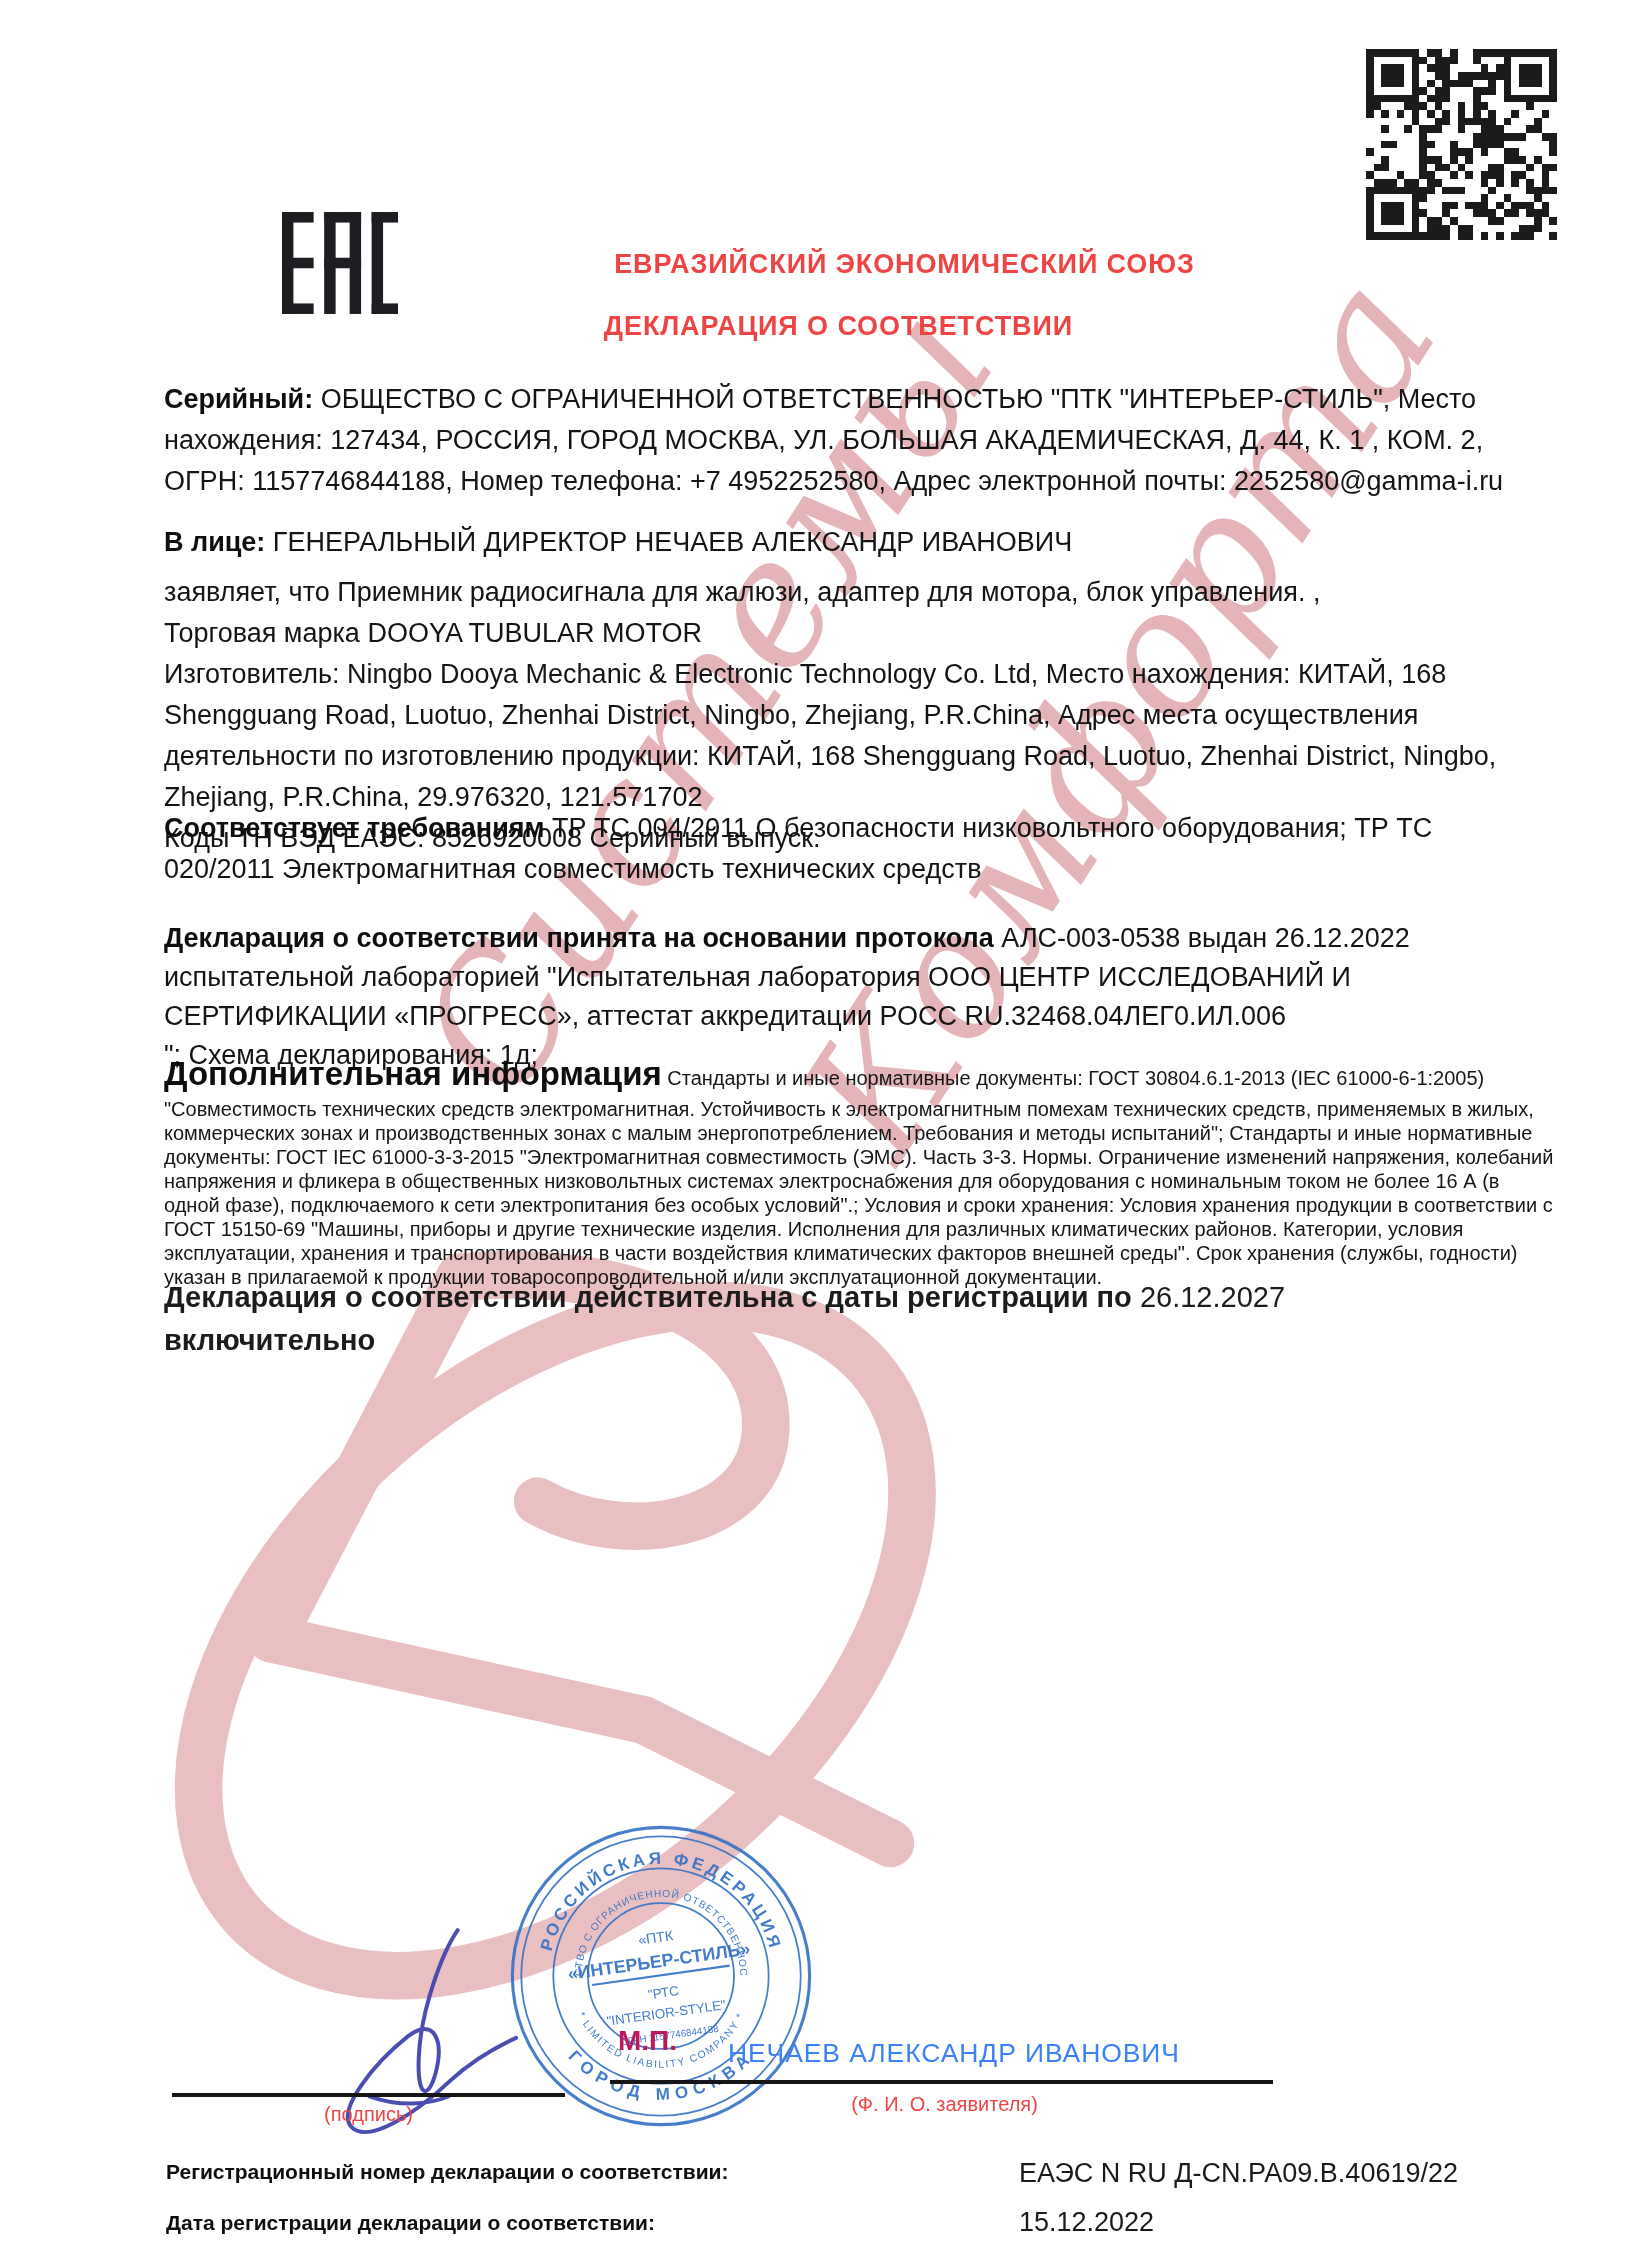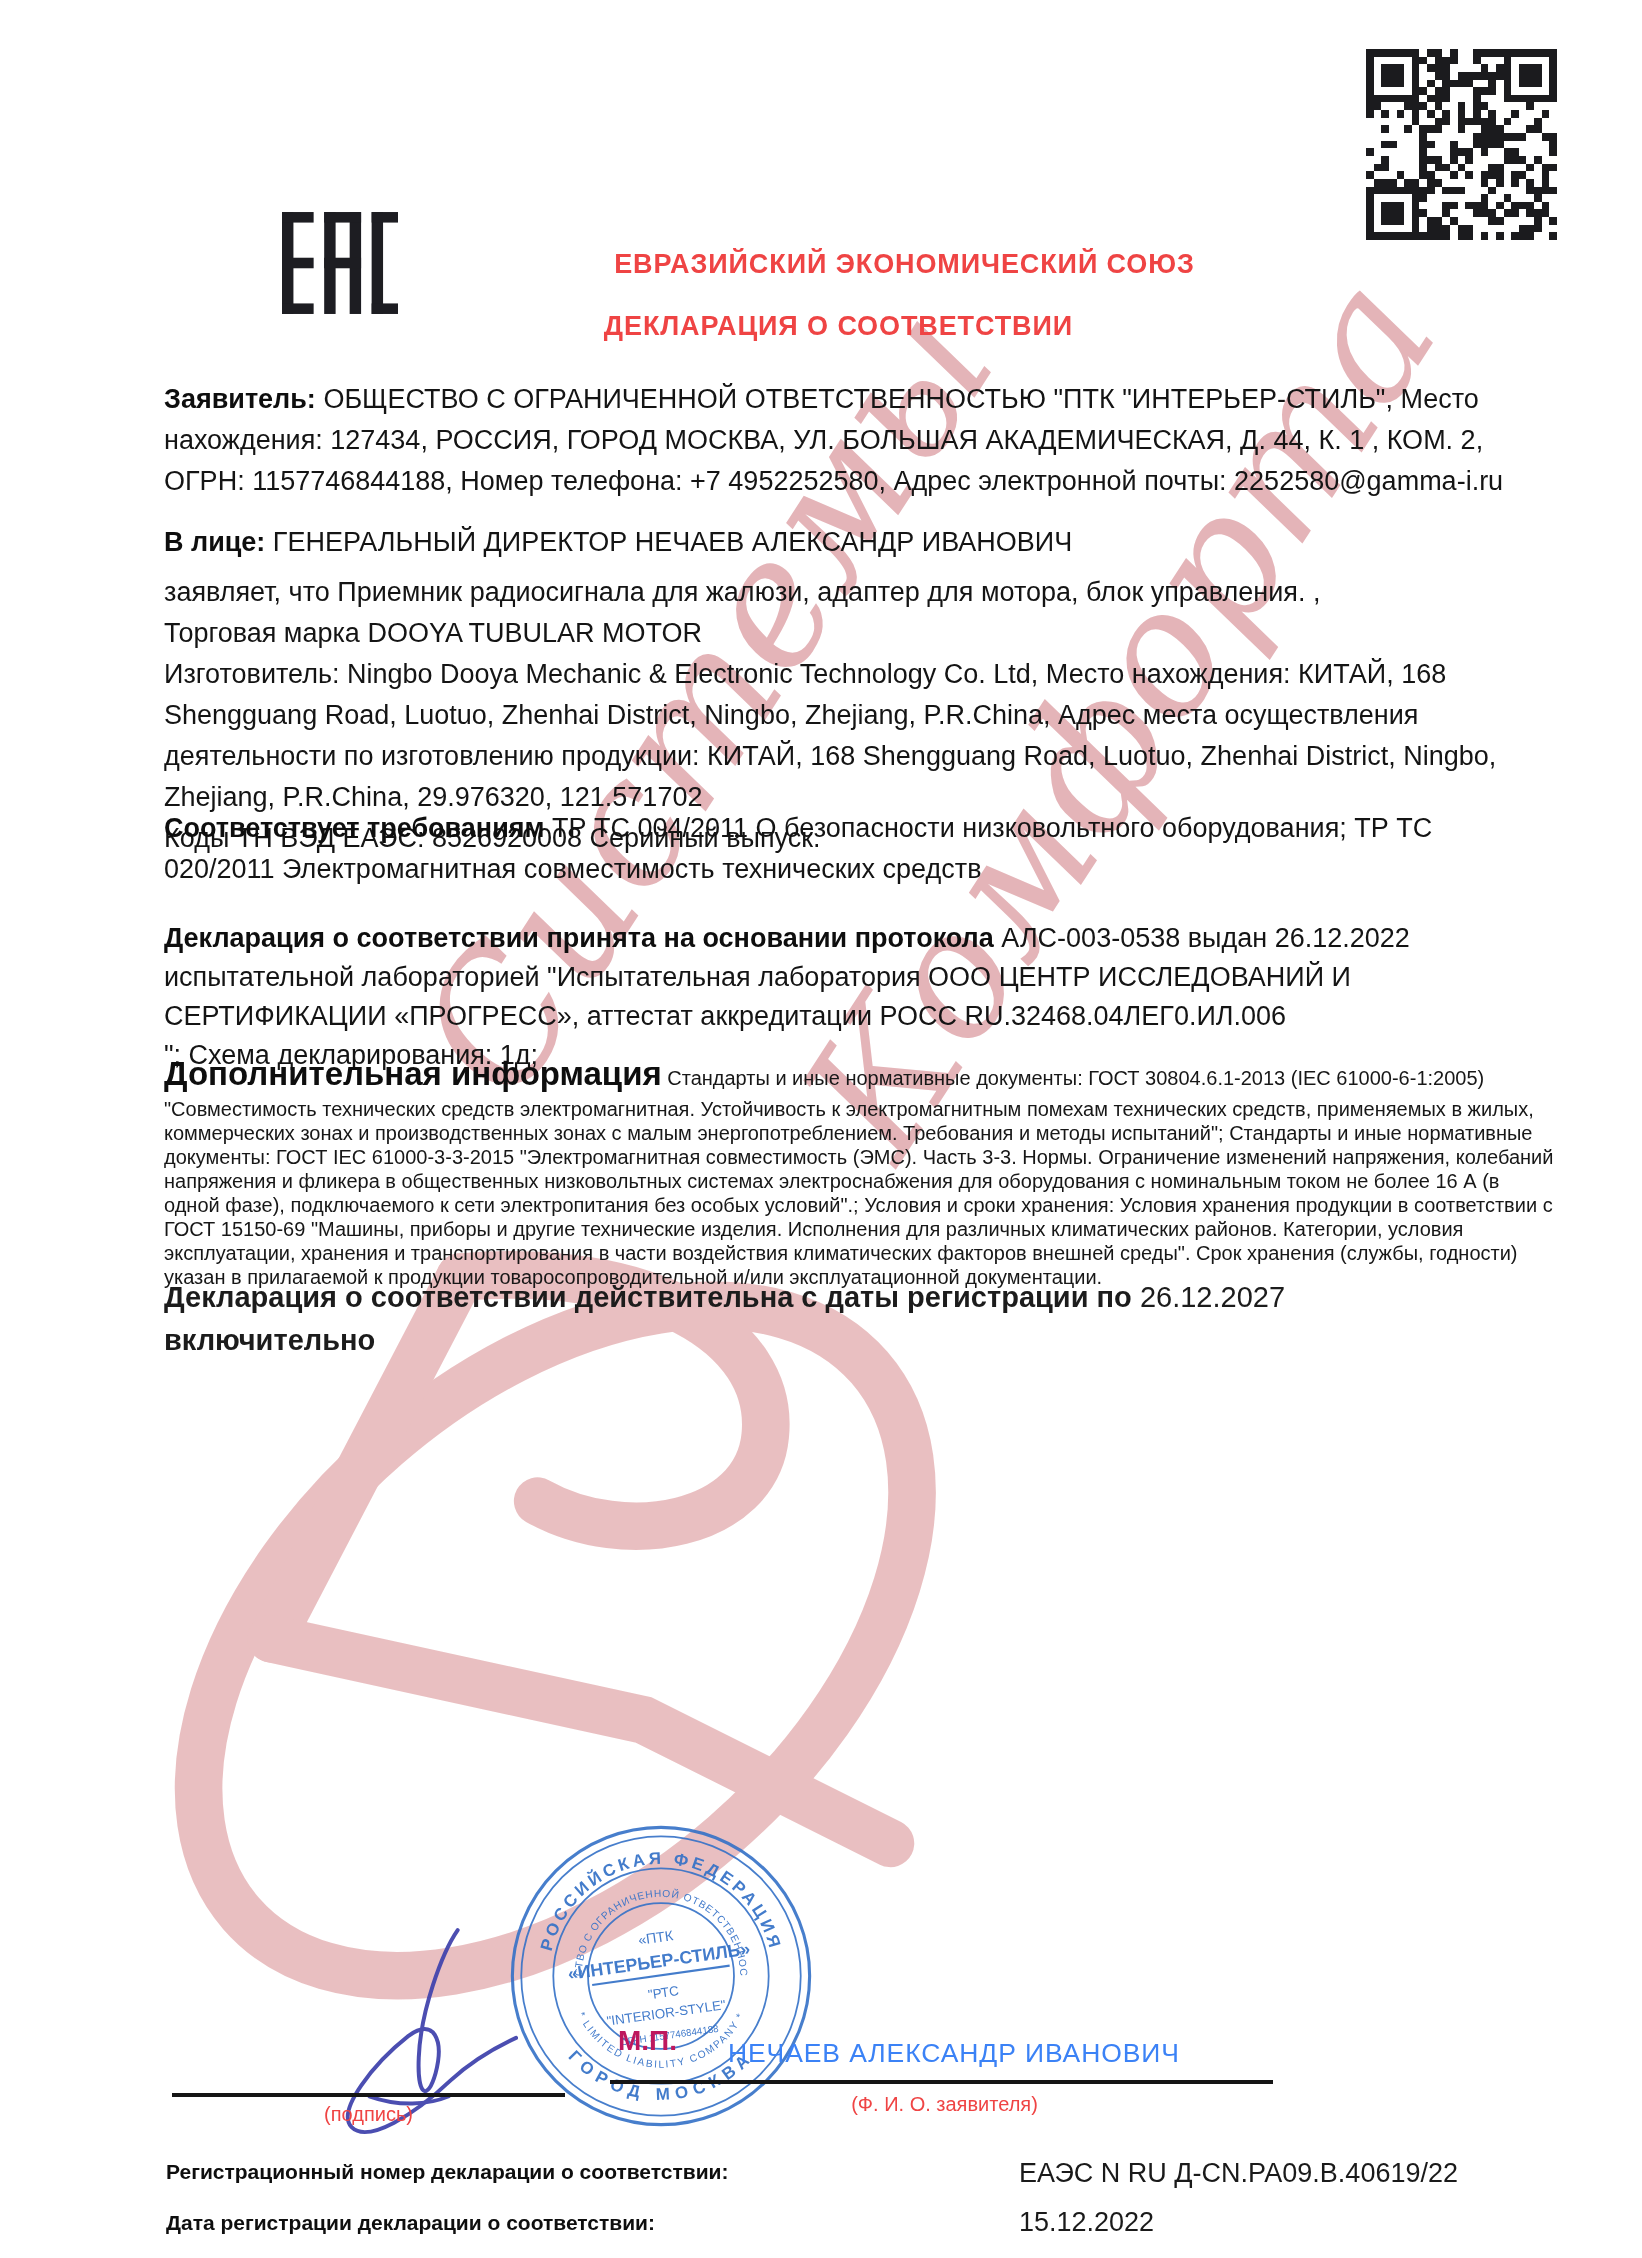--- a/index.html
+++ b/index.html
@@ -376,21 +376,21 @@
       <rect x="15" y="24" width="1" height="1" fill="#1b1b1e"></rect>
       <rect x="17" y="24" width="1" height="1" fill="#1b1b1e"></rect>
       <rect x="19" y="24" width="1" height="1" fill="#1b1b1e"></rect>
       <rect x="20" y="24" width="1" height="1" fill="#1b1b1e"></rect>
       <rect x="21" y="24" width="1" height="1" fill="#1b1b1e"></rect>
       <rect x="24" y="24" width="1" height="1" fill="#1b1b1e"></rect>
     </svg>
 </div>
 
 <div class="abs para" style="left:164px;top:379px;width:1382px;">
-  <b>Заявитель:</b><span> ОБЩЕСТВО С ОГРАНИЧЕННОЙ ОТВЕТСТВЕННОСТЬЮ "ПТК "ИНТЕРЬЕР-СТИЛЬ", Место нахождения: 127434, РОССИЯ, ГОРОД МОСКВА, УЛ. БОЛЬШАЯ АКАДЕМИЧЕСКАЯ, Д. 44, К. 1 , КОМ. 2, ОГРН: 1157746844188, Номер телефона: +7 4952252580, Адрес электронной почты: 2252580@gamma-i.ru</span>
+  <b>Серийный:</b><span> ОБЩЕСТВО С ОГРАНИЧЕННОЙ ОТВЕТСТВЕННОСТЬЮ "ПТК "ИНТЕРЬЕР-СТИЛЬ", Место нахождения: 127434, РОССИЯ, ГОРОД МОСКВА, УЛ. БОЛЬШАЯ АКАДЕМИЧЕСКАЯ, Д. 44, К. 1 , КОМ. 2, ОГРН: 1157746844188, Номер телефона: +7 4952252580, Адрес электронной почты: 2252580@gamma-i.ru</span>
 </div>
 
 <div class="abs para" style="left:164px;top:522px;width:1382px;">
   <b>В лице:</b><span> ГЕНЕРАЛЬНЫЙ ДИРЕКТОР НЕЧАЕВ АЛЕКСАНДР ИВАНОВИЧ</span>
 </div>
 
 <div class="abs para" style="left:164px;top:572px;width:1382px;">
   <div>заявляет, что Приемник радиосигнала для жалюзи, адаптер для мотора, блок управления. ,</div>
   <div>Торговая марка DOOYA TUBULAR MOTOR</div>
   <div>Изготовитель: Ningbo Dooya Mechanic &amp; Electronic Technology Co. Ltd, Место нахождения: КИТАЙ, 168 Shengguang Road, Luotuo, Zhenhai District, Ningbo, Zhejiang, P.R.China, Адрес места осуществления деятельности по изготовлению продукции: КИТАЙ, 168 Shengguang Road, Luotuo, Zhenhai District, Ningbo, Zhejiang, P.R.China, 29.976320, 121.571702</div>

